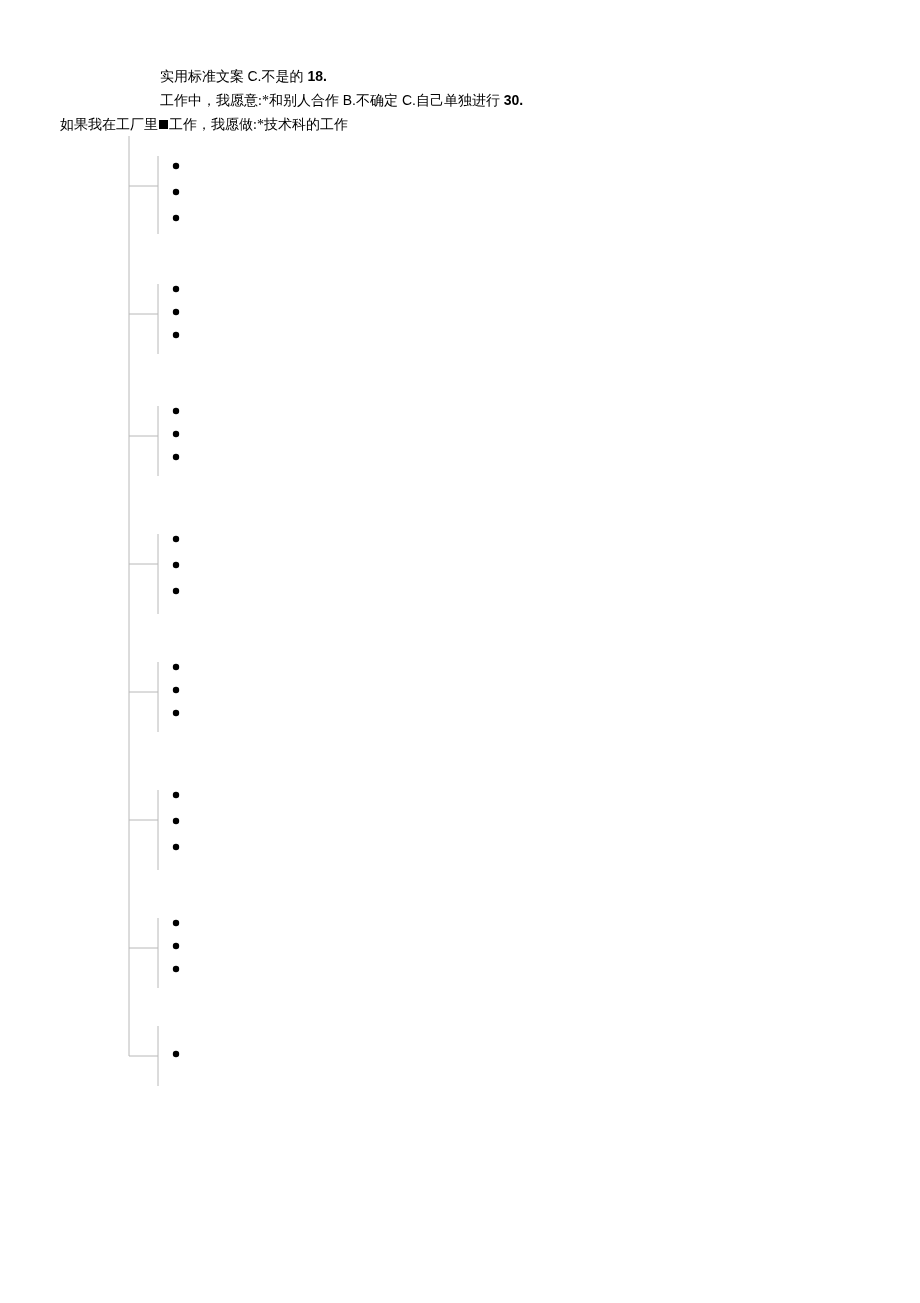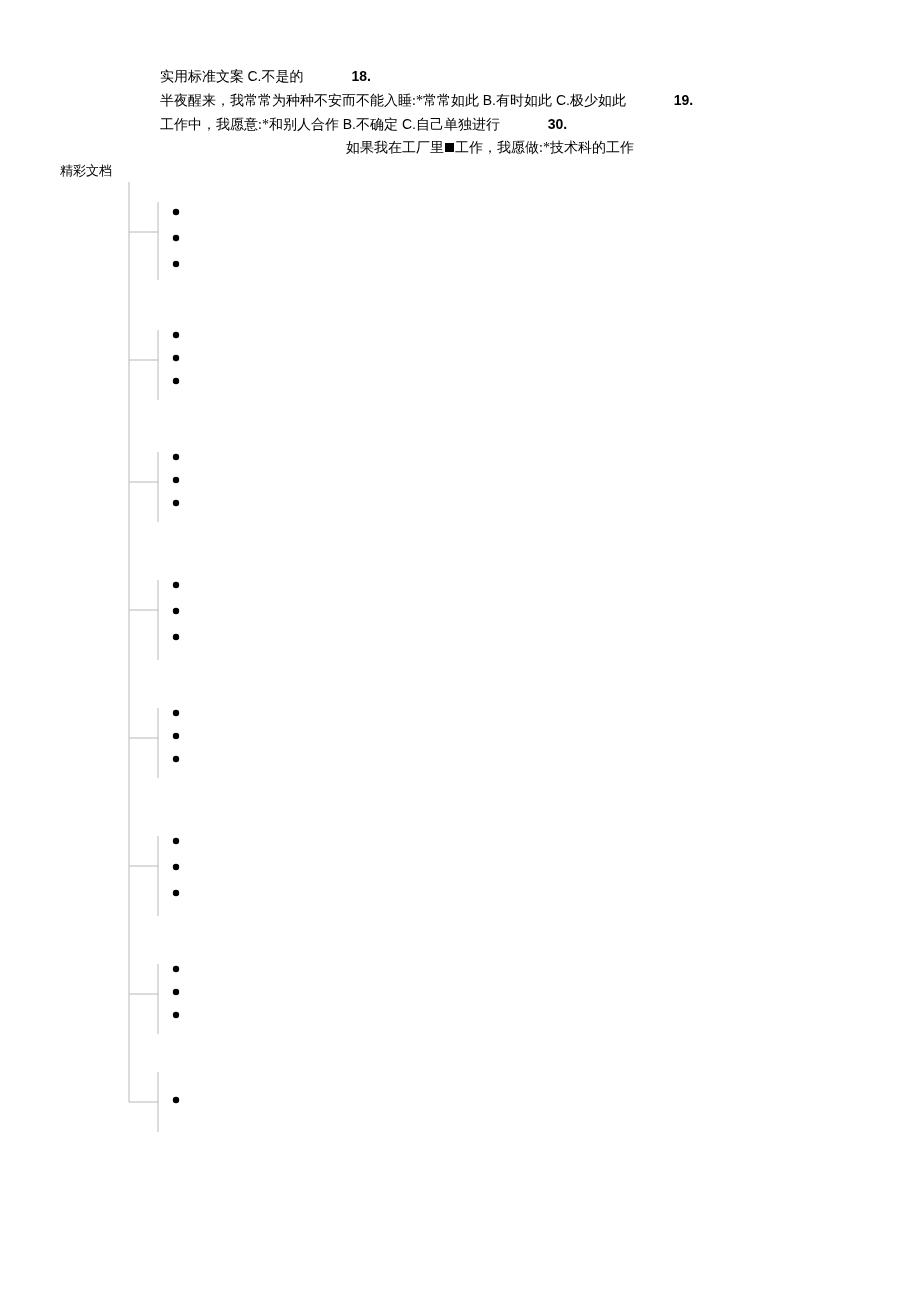--- a/index.html
+++ b/index.html
@@ -19,34 +19,32 @@
       padding-top: 65px;
     }
     .text-line {
       padding-left: 160px;
       line-height: 1.7;
       white-space: nowrap;
     }
     .text-line-unindent {
       padding-left: 60px;
       line-height: 1.7;
-      text-align: center;
     }
     .footer-text {
       padding-left: 60px;
       line-height: 1.7;
       font-size: 13px;
     }
     .latin {
       font-family: Arial, sans-serif;
     }
     .latin-bold {
       font-family: Arial, sans-serif;
       font-weight: bold;
-      margin-left: 44px;
     }
     .tree-svg {
       margin-left: 128px;
       display: block;
     }
     .black-square {
       display: inline-block;
       width: 9px;
       height: 9px;
       background: #000000;
@@ -57,39 +55,35 @@
 </head>
 <body>
 
 <div class="content-area">
 
   <div class="text-line">
     <span>实用标准文案</span>
     <span class="latin">C.</span><span>不是的</span><span class="latin-bold"> 18.</span>
   </div>
 
-  <div class="text-line">
-    <span>半夜醒来，我常常为种种不安而不能入睡:*常常如此</span><span class="latin"> B.</span><span>有时如此</span><span class="latin"> C.</span><span>极少如此</span><span class="latin-bold"> 19.</span>
-  </div>
 
 
 
 
   <div class="text-line">
     <span>工作中，我愿意:*和别人合作</span><span class="latin"> B.</span><span>不确定</span><span class="latin"> C.</span><span>自己单独进行</span><span class="latin-bold"> 30.</span>
   </div>
 
 
 
 
   <div class="text-line-unindent">
     <span>如果我在工厂里<span class="black-square"></span>工作，我愿做:*技术科的工作</span>
   </div>
 
-  <div class="footer-text">精彩文档</div>
 
   <svg class="tree-svg" width="90" height="1000">
     <g stroke="#b8b8b8" stroke-width="1" fill="none">
       <line x1="1" y1="0" x2="1" y2="50"></line>
       <line x1="1" y1="50" x2="30" y2="50"></line>
       <line x1="30" y1="20" x2="30" y2="98"></line>
       <circle cx="48" cy="30" r="3.2" fill="#000" stroke="none"></circle>
       <circle cx="48" cy="56" r="3.2" fill="#000" stroke="none"></circle>
       <circle cx="48" cy="82" r="3.2" fill="#000" stroke="none"></circle>
 

